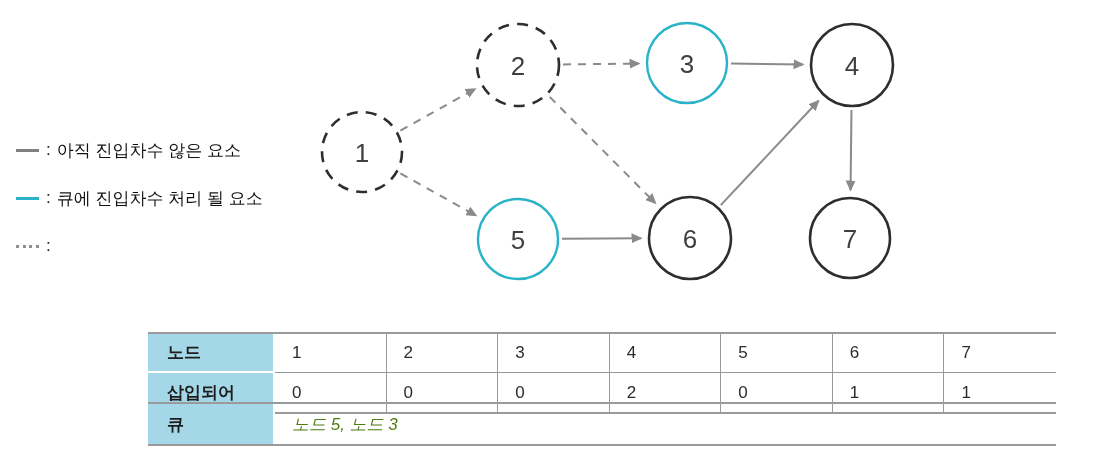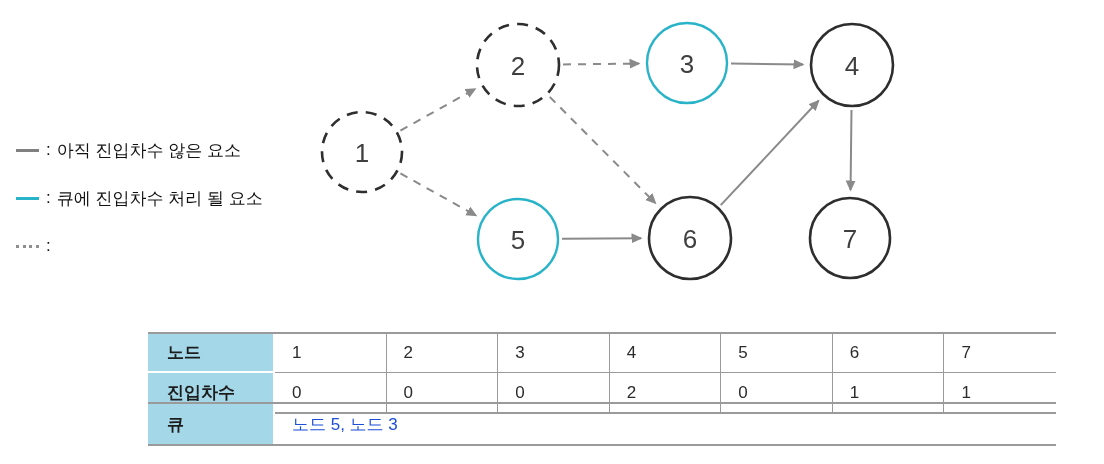--- a/index.html
+++ b/index.html
@@ -54,21 +54,21 @@
     border-top:2px solid #9a9a9a; border-bottom:2px solid #9a9a9a;
     display:flex; align-items:stretch; font-size:17px;
   }
   .queue-header {
     width:127px; flex:0 0 auto; background:#a4d7e7;
     display:flex; align-items:center; padding-left:19px;
     font-weight:700; color:#1c1c1c;
     border-right:2.5px solid #ffffff;
   }
   .queue-value {
-    flex:1; display:flex; align-items:center; padding-left:17px; color:#1d4ed8;
+    flex:1; display:flex; align-items:center; padding-left:17px; color:#4d7c0f;font-style:italic;
   }
 </style>
 </head>
 <body>
 
 <div class="canvas">
 
   <svg class="graph-svg" width="1104" height="300" viewBox="0 0 1104 300">
       <defs>
         <marker id="arrow" markerWidth="12" markerHeight="11" refX="9.5" refY="5" orient="auto" markerUnits="userSpaceOnUse">
@@ -146,21 +146,21 @@
       <th>노드</th>
       <td>1</td>
       <td>2</td>
       <td>3</td>
       <td>4</td>
       <td>5</td>
       <td>6</td>
       <td>7</td>
     </tr>
     <tr>
-      <th>진입차수</th>
+      <th>삽입되어</th>
       <td>0</td>
       <td>0</td>
       <td>0</td>
       <td>2</td>
       <td>0</td>
       <td>1</td>
       <td>1</td>
     </tr>
   </tbody>
     </table>

